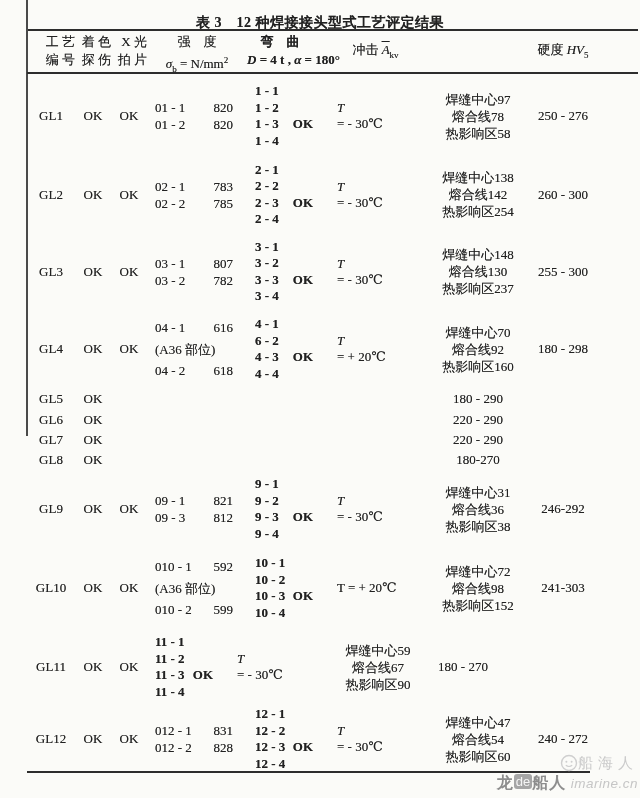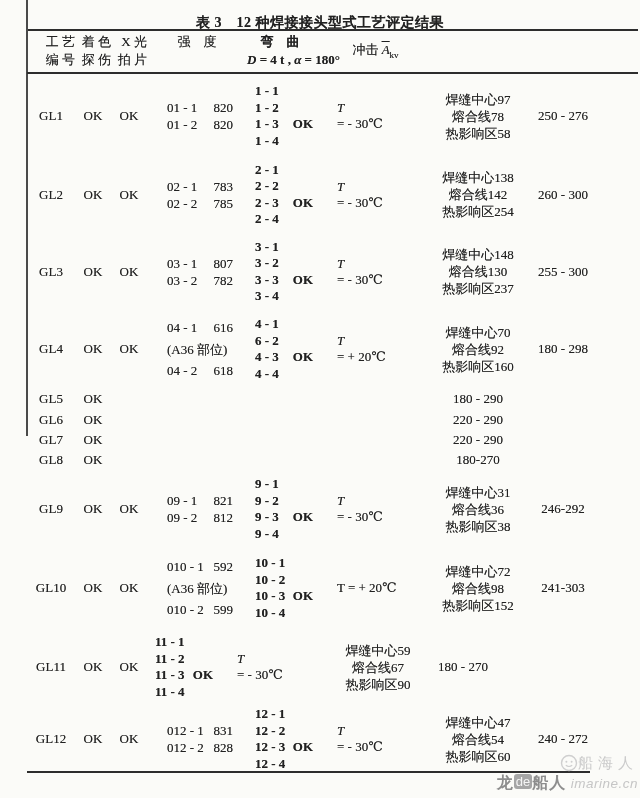--- a/index.html
+++ b/index.html
@@ -37,21 +37,21 @@
   .ov { text-decoration:overline; }
   sub { font-size:9px; }
   sup { font-size:9px; }
 
   .rows { position:absolute; top:76px; left:27px; width:577px; }
   .row { display:flex; align-items:center; }
   .row > .c { display:flex; flex-direction:column; justify-content:center; }
   .h80{height:80px;} .h78{height:78px;} .h77{height:77px;} .h66{height:66px;}
   .h21{height:21px;} .h20{height:20px;}
 
-  .cstr .sln { display:flex; height:17px; line-height:17px; padding:0 14px 0 8px;margin-left:12px; }
+  .cstr .sln { display:flex; height:17px; line-height:17px; padding:0 14px 0 8px; }
   .cstr .slab { white-space:nowrap; }
   .cstr .sval { margin-left:auto; }
   .cstr.spread { height:60px; justify-content:space-between; }
 
   .cbend .bln { display:flex; height:16.5px; line-height:16.5px; padding-left:8px; }
   .cbend .bid { width:40px; white-space:nowrap; }
   .cbend .bok { }
 
   .ctemp { white-space:nowrap; }
   .cimp .iln { display:flex; justify-content:center; height:17px; line-height:17px; padding:0 10px 0 10px; white-space:nowrap; }
@@ -84,27 +84,29 @@
     <div class="c cdye two">
       <div>着 色</div>
       <div>探 伤</div>
     </div>
     <div class="c cxray two">
       <div>X 光</div>
       <div>拍 片</div>
     </div>
     <div class="c cstr">
       <div>强　度</div>
+      <div><i>σ</i><sub>b</sub> = N/mm<sup>2</sup></div>
     </div>
     <div class="c cbend">
       <div>弯　曲</div>
       <div><i>D</i> = 4 t , <i>α</i> = 180°</div>
     </div>
     <div class="c ctemp">冲击 <i class="ov">A</i><sub>kv</sub></div>
     <div class="c cimp"></div>
+    <div class="c chard">硬度 <i>HV</i><sub>5</sub></div>
   </div>
   <div class="rule mid"></div>
 
   <div class="rows">
 
     <div class="row h80">
       <div class="c cid">GL1</div>
       <div class="c cdye">OK</div>
       <div class="c cxray">OK</div>
       <div class="c cstr">
@@ -327,21 +329,21 @@
     <div class="row h78">
       <div class="c cid">GL9</div>
       <div class="c cdye">OK</div>
       <div class="c cxray">OK</div>
       <div class="c cstr">
         <div class="sln">
             <span class="slab">09 - 1</span>
             <span class="sval">821</span>
           </div>
         <div class="sln">
-            <span class="slab">09 - 2</span>
+            <span class="slab">09 - 3</span>
             <span class="sval">812</span>
           </div>
       </div>
       <div class="c cbend">
         <div class="bln">
             <span class="bid">9 - 1</span>
           </div>
         <div class="bln">
             <span class="bid">9 - 2</span>
           </div>

